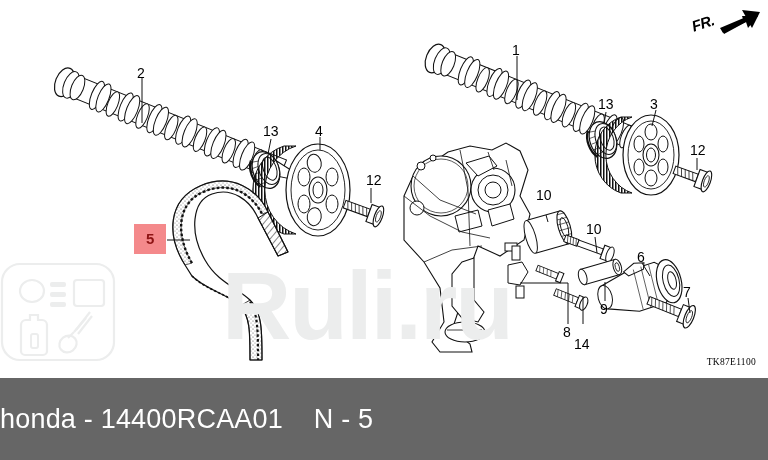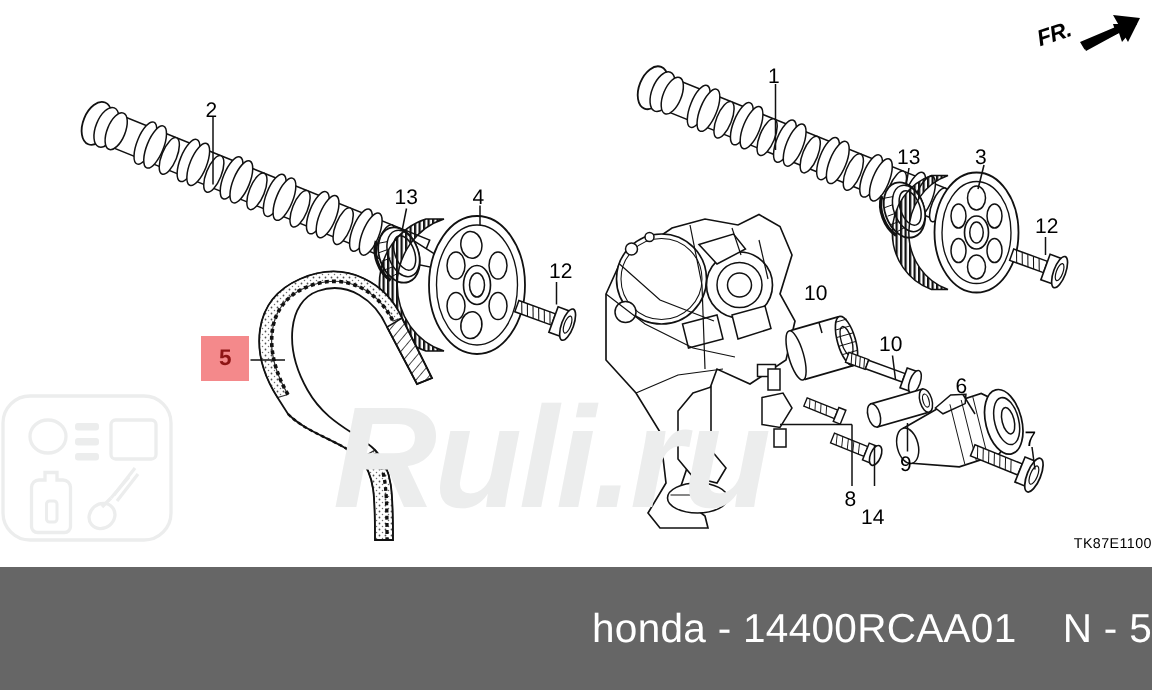--- a/index.html
+++ b/index.html
@@ -42,46 +42,45 @@
     font-size:15px;font-weight:700;font-style:italic;
     font-family:"Liberation Sans", sans-serif;
     color:#000;
     transform:rotate(-18deg);
     transform-origin:left center;
     letter-spacing:-0.5px;
   }
 
   
   #drawing-code{
-    position:absolute;right:0;top:357px;
+    position:absolute;right:12px;top:357px;
     font-size:9.5px;color:#000;letter-spacing:0.3px;
-    font-family:Liberation Sans, sans-serif;
+    font-family:Liberation Serif, serif;
   }
 
   
   #watermark{
     position:absolute;left:0;top:262px;width:748px;height:116px;
     pointer-events:none;
-    font-style:italic;
   }
   #wm-text{
     position:absolute;left:222px;top:-4px;
     font-size:96px;font-weight:700;
     color:#eceded;
     letter-spacing:-2px;
     font-family:"Liberation Sans", sans-serif;
     line-height:1;
   }
   #wm-logo{position:absolute;left:132px;top:12px;width:116px;height:100px;}
 
   
   #footer{
     position:absolute;left:0;top:378px;width:768px;height:82px;
     background:#666666;
-    display:flex;align-items:center;justify-content:flex-end;
+    display:flex;align-items:center;justify-content:flex-start;
   }
   #footer-text{
     color:#ffffff;
     font-size:27px;
     font-weight:400;
     letter-spacing:0.2px;
     font-family:"Liberation Sans", sans-serif;
     white-space:pre;
   }
 </style>

